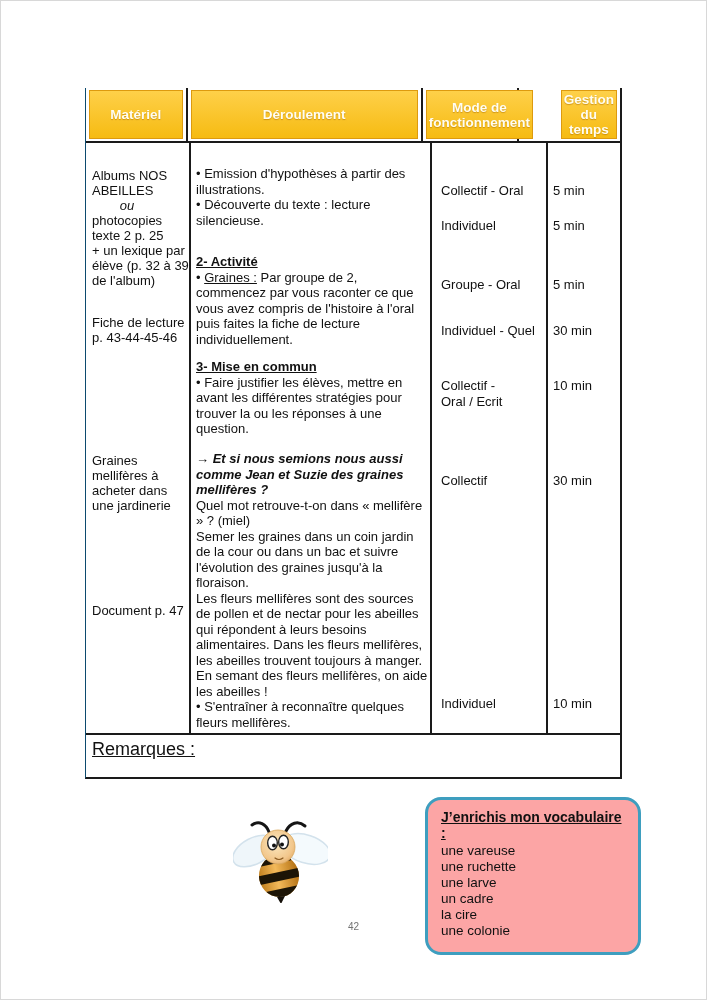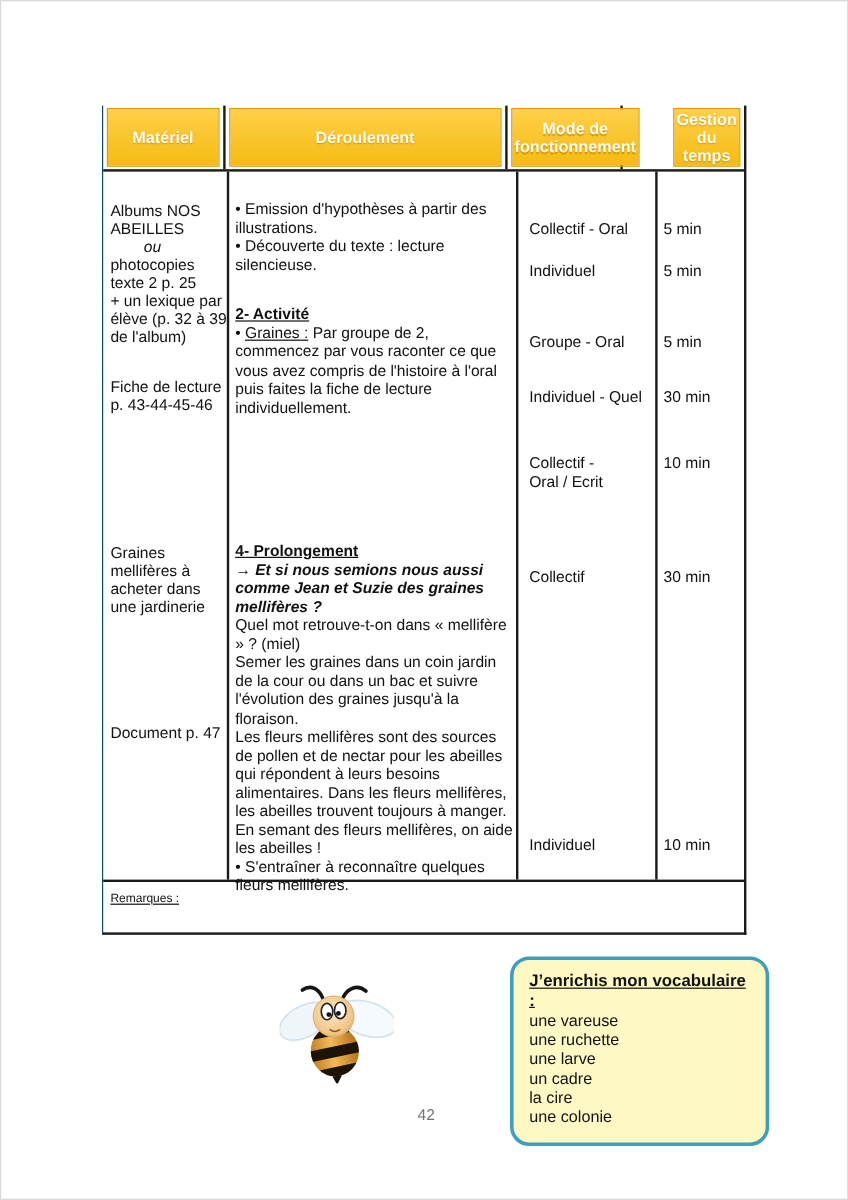--- a/index.html
+++ b/index.html
@@ -30,26 +30,26 @@
   .blk{position:absolute;margin-top:20px;}
   .colm{left:6px;width:97px;line-height:15px;}
   .cold{left:110px;width:235px;}
   .mode{left:355px;width:108px;white-space:pre-line;}
   .temps{left:467px;width:64px;}
   .sec-title{font-weight:bold;text-decoration:underline;}
   .ou{font-style:italic;text-align:center;width:70px;}
   .q{font-weight:bold;font-style:italic;}
   .uline{text-decoration:underline;}
   .remarks{border-top:2px solid #1a1a1a;height:44px;box-sizing:border-box;padding:4px 6px;}
-  .remarks span{font-size:10px;text-decoration:underline;}
+  .remarks span{font-size:18px;text-decoration:underline;}
   
-  .pagenum{position:absolute;left:348px;top:921px;color:#737373;font-size:13px;}
+  .pagenum{position:absolute;left:348px;top:921px;color:#737373;font-size:10px;}
   .vocab{
     position:absolute;left:425px;top:797px;width:216px;height:158px;box-sizing:border-box;
-    background:#fef9c3;border:3px solid #3e9ebf;border-radius:16px;padding:9px 12px 6px 13px;
+    background:#fca5a5;border:3px solid #3e9ebf;border-radius:16px;padding:9px 12px 6px 13px;
   }
   .vocab-title{font-size:14px;font-weight:bold;text-decoration:underline;margin-bottom:2px;}
   .vocab-item{font-size:13.5px;line-height:15.9px;}
   .bee{position:absolute;left:233px;top:818px;}
 </style>
 </head>
 <body>
 
 <div class="page">
 
@@ -86,22 +86,25 @@
       <div class="blk colm" style="top:440px;">Document p. 47</div>
 
       <div class="blk cold" style="top:3px;">
         <div>• Emission d'hypothèses à partir des illustrations.</div>
         <div>• Découverte du texte : lecture silencieuse.</div>
       </div>
       <div class="blk cold" style="top:91px;">
         <div class="sec-title">2- Activité</div>
         <div><span>• </span><span class="uline">Graines :</span><span> Par groupe de 2, commencez par vous raconter ce que vous avez compris de l'histoire à l'oral puis faites la fiche de lecture individuellement.</span></div>
       </div>
+      <div class="blk cold" style="top:196px;">
+        <div class="sec-title">3- Mise en commun</div>
+        <div>• Faire justifier les élèves, mettre en avant les différentes stratégies pour trouver la ou les réponses à une question.</div>
+      </div>
       <div class="blk cold" style="top:288px;">
-        <div class="sec-title">4- Prolongement</div>
         <div><span class="q">→ </span><span class="q">Et si nous semions nous aussi comme Jean et Suzie des graines mellifères ?</span></div>
         <div>Quel mot retrouve-t-on dans « mellifère » ? (miel)</div>
         <div>Semer les graines dans un coin jardin de la cour ou dans un bac et suivre l'évolution des graines jusqu'à la floraison.</div>
         <div>Les fleurs mellifères sont des sources de pollen et de nectar pour les abeilles qui répondent à leurs besoins alimentaires. Dans les fleurs mellifères, les abeilles trouvent toujours à manger. En semant des fleurs mellifères, on aide les abeilles !</div>
         <div>• S'entraîner à reconnaître quelques fleurs mellifères.</div>
       </div>
 
       <div class="blk mode" style="top:20px;">Collectif - Oral</div>
       <div class="blk mode" style="top:55px;">Individuel</div>
       <div class="blk mode" style="top:114px;">Groupe - Oral</div>

